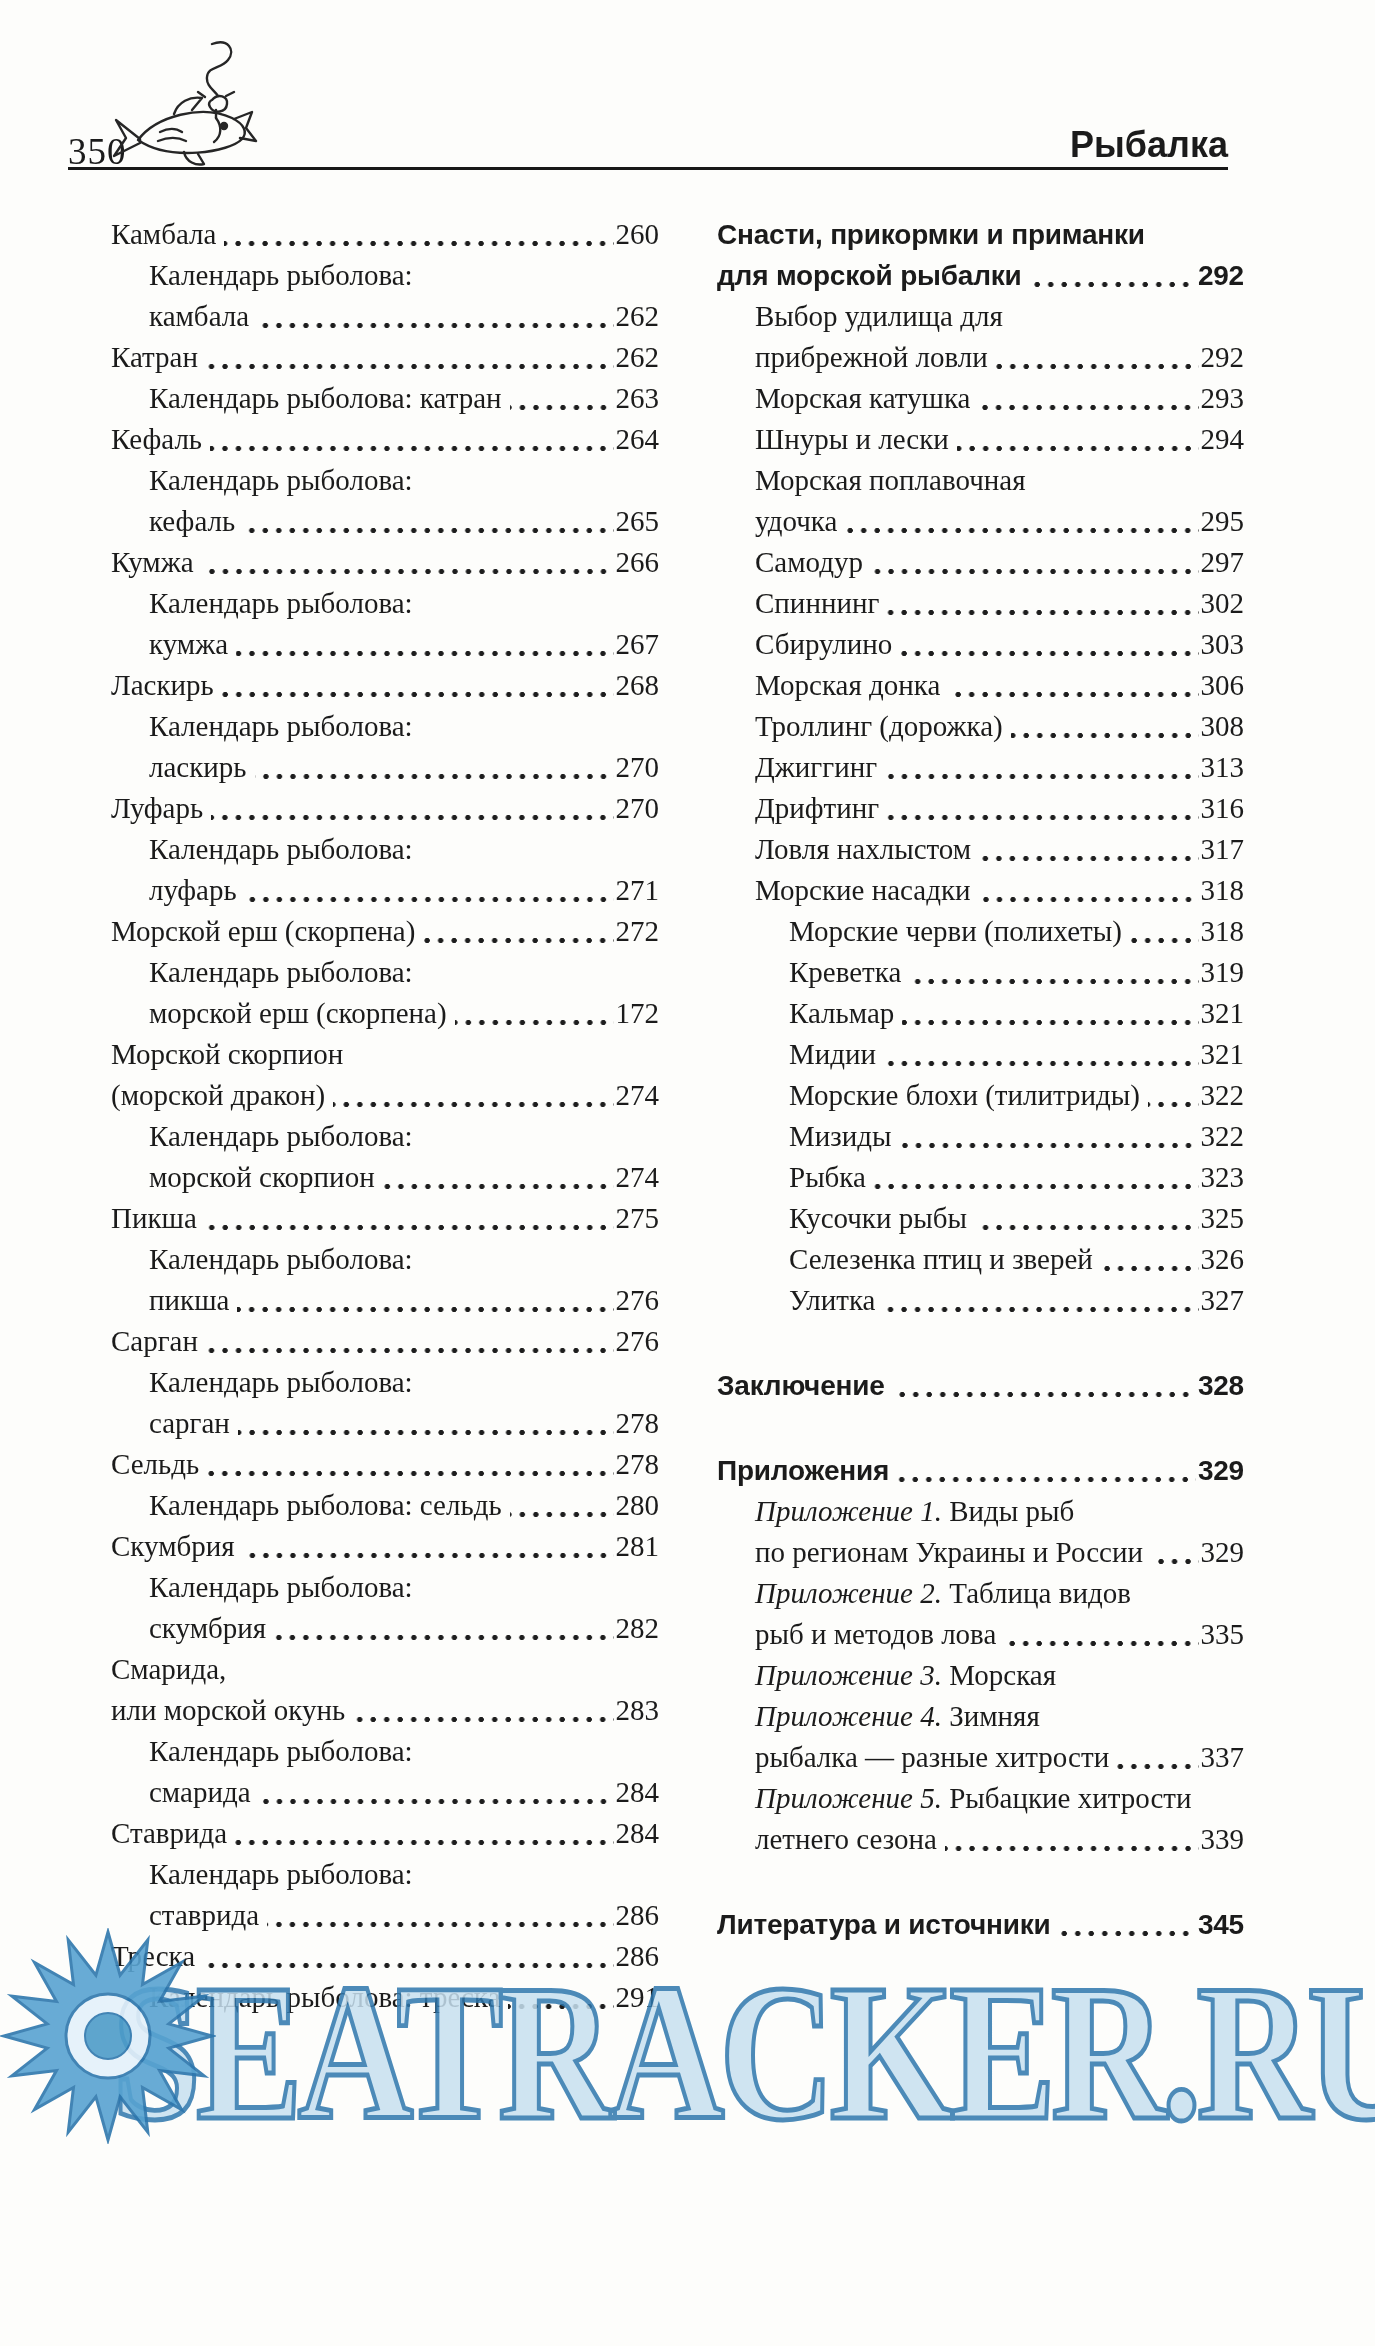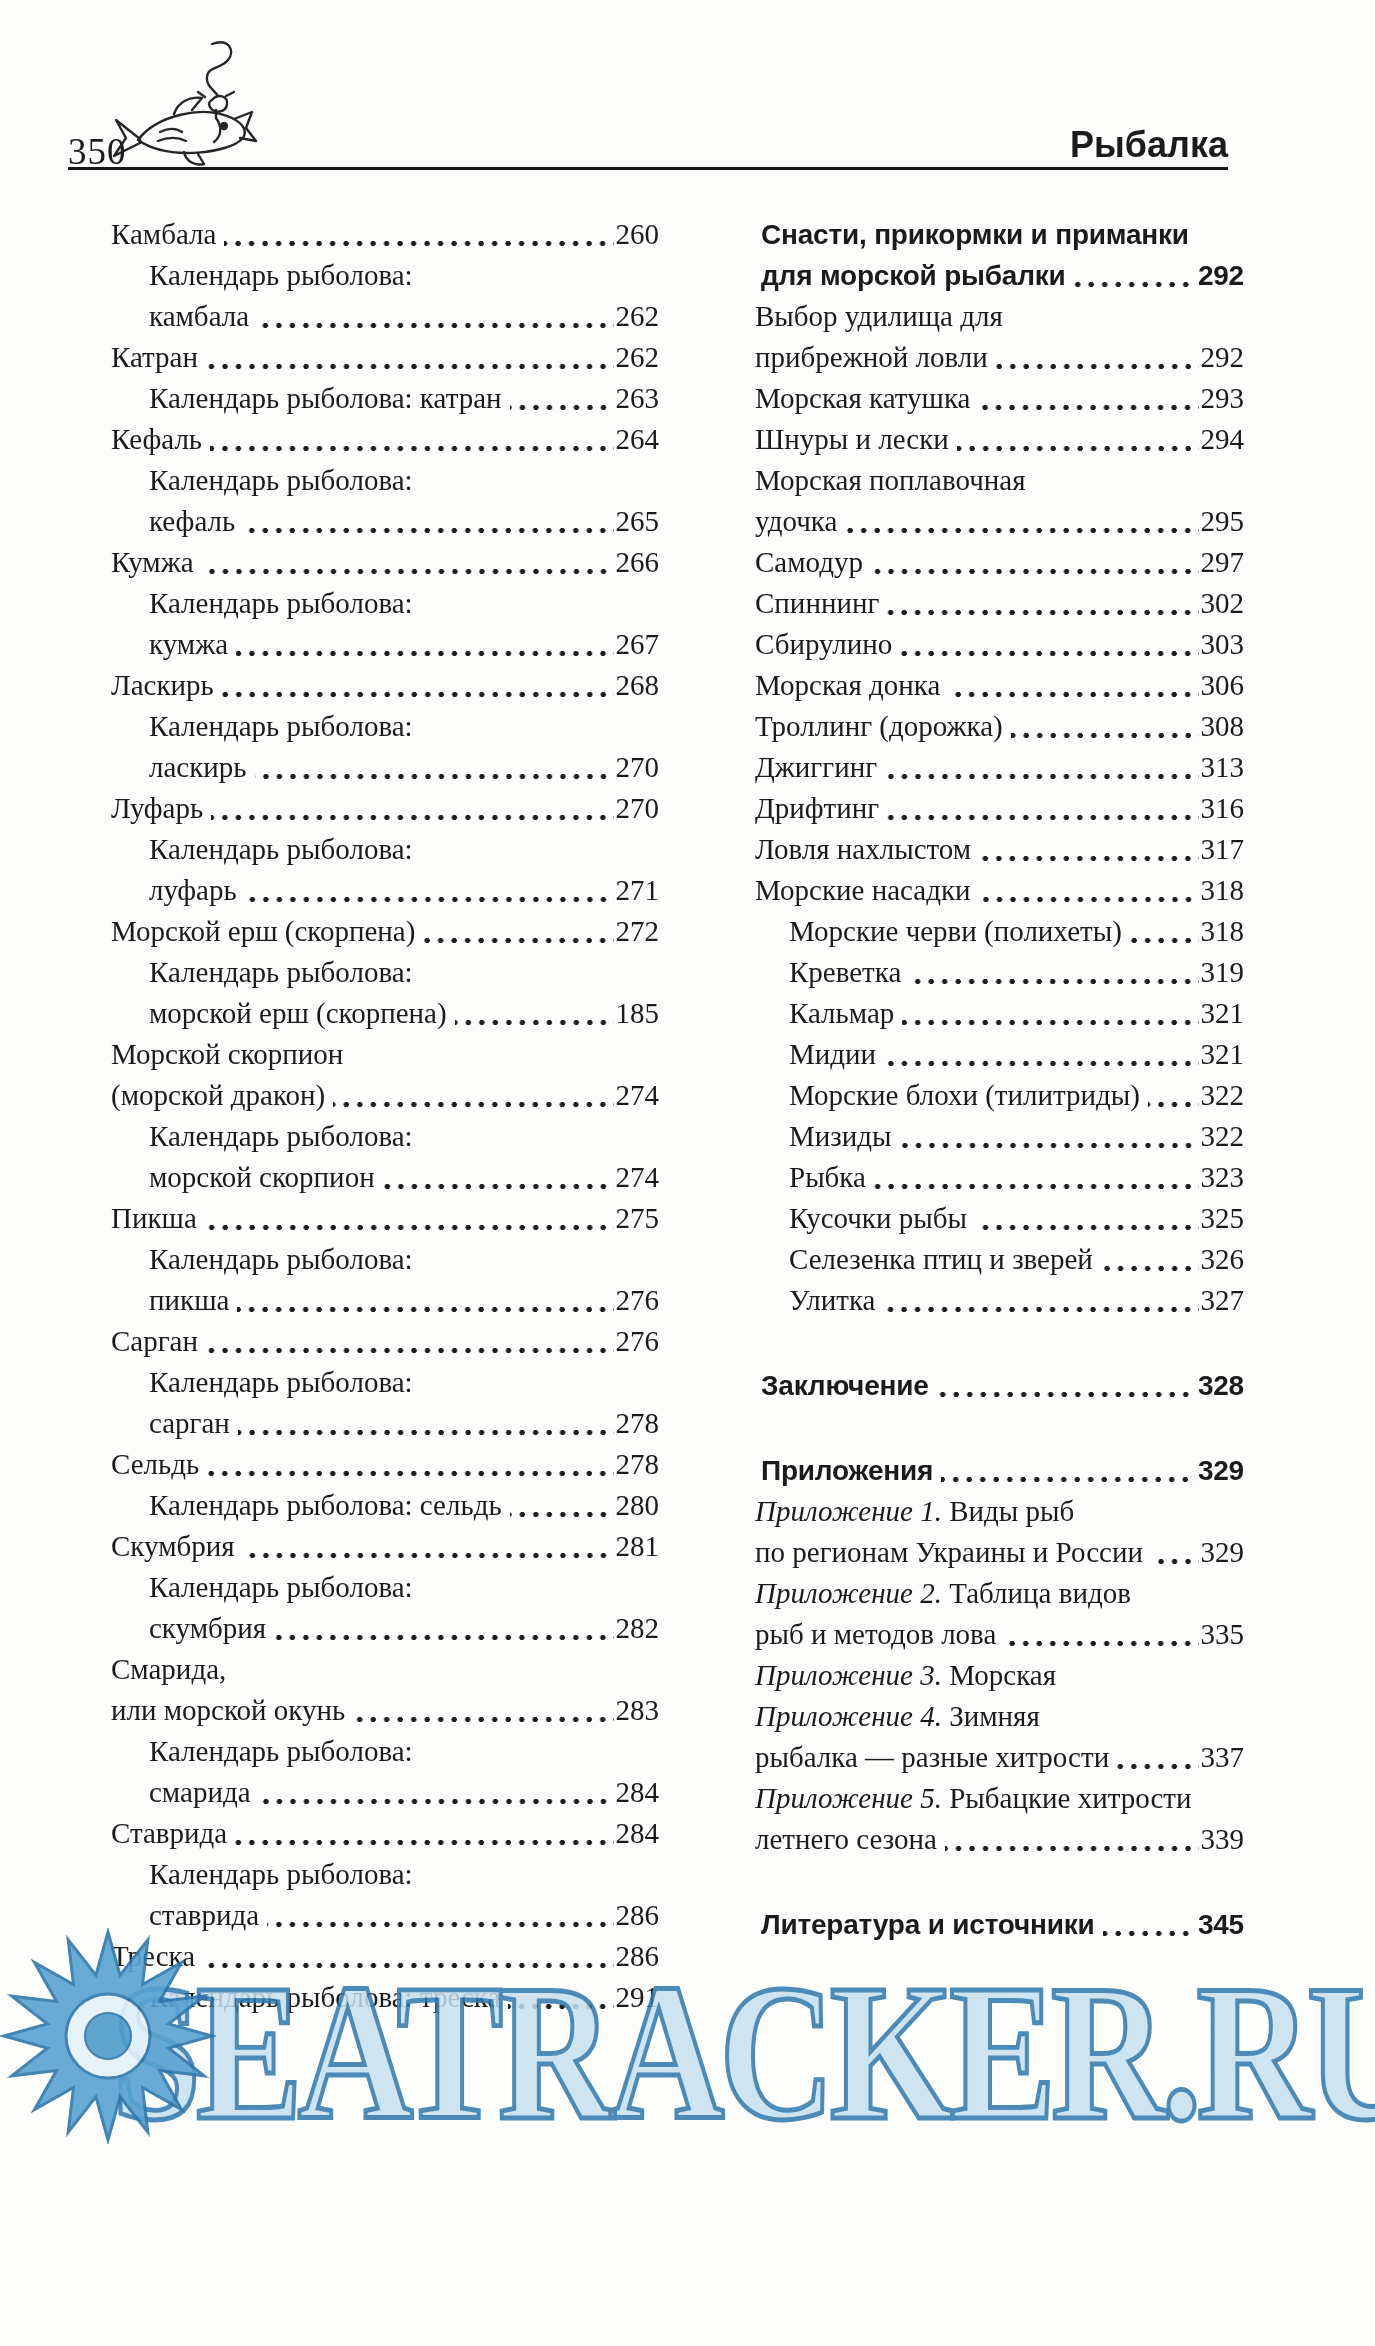--- a/index.html
+++ b/index.html
@@ -46,21 +46,20 @@
   .row { display:flex; }
   .row .t { white-space:nowrap; }
   .row .p { white-space:nowrap; }
   .row.i1 { padding-left:38px; }
   .row.i2 { padding-left:72px; }
   .row.gap { margin-top:44px; }
   .row.bold {
     font-family:"Liberation Sans", sans-serif;
     font-weight:700; font-size:28px;
     letter-spacing:-0.2px;
-    margin-left:44px;
   }
   .row em { font-style:italic; }
   .dots {
     flex:1 1 auto; min-width:14px; height:7px;
     align-self:flex-end;
     margin:0 2px 8px 8px;
     background-image: radial-gradient(circle at 3px 3.5px, #1d1d1d 2.3px, rgba(0,0,0,0) 3px);
     background-size:13.5px 7px;
     background-repeat:repeat-x;
     background-position:right bottom;
@@ -198,21 +197,21 @@
           <span class="t">Морской ерш (скорпена)</span>
           <span class="dots"></span>
           <span class="p">272</span>
         </div>
         <div class="row i1">
           <span class="t">Календарь рыболова:</span>
         </div>
         <div class="row i1">
           <span class="t">морской ерш (скорпена)</span>
           <span class="dots"></span>
-          <span class="p">185</span>
+          <span class="p">172</span>
         </div>
         <div class="row i0">
           <span class="t">Морской скорпион</span>
         </div>
         <div class="row i0">
           <span class="t">(морской дракон)</span>
           <span class="dots"></span>
           <span class="p">274</span>
         </div>
         <div class="row i1">

